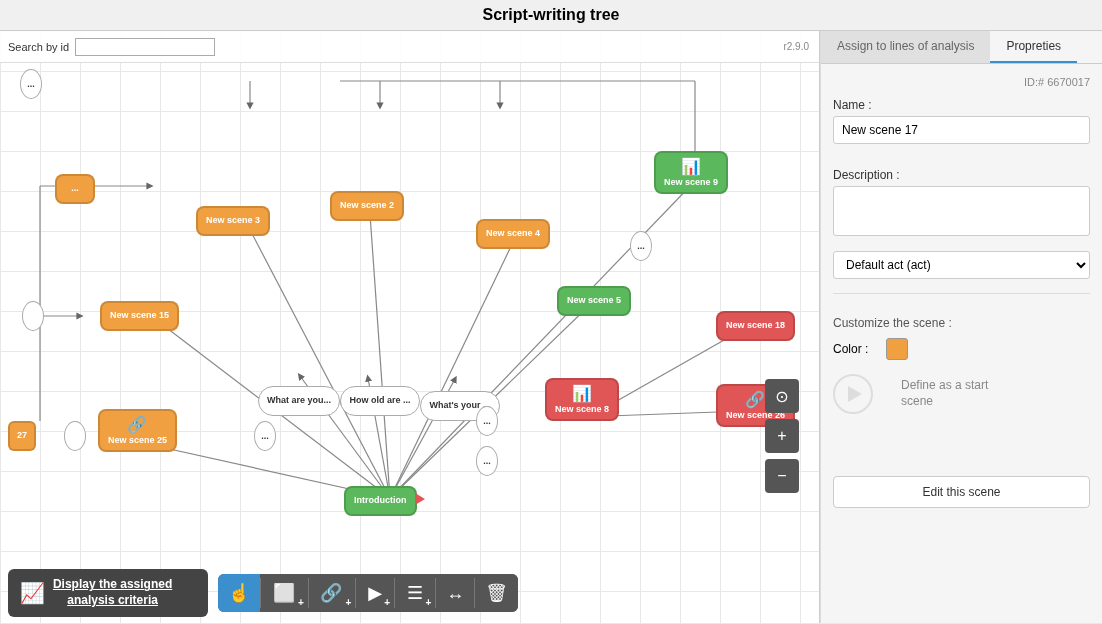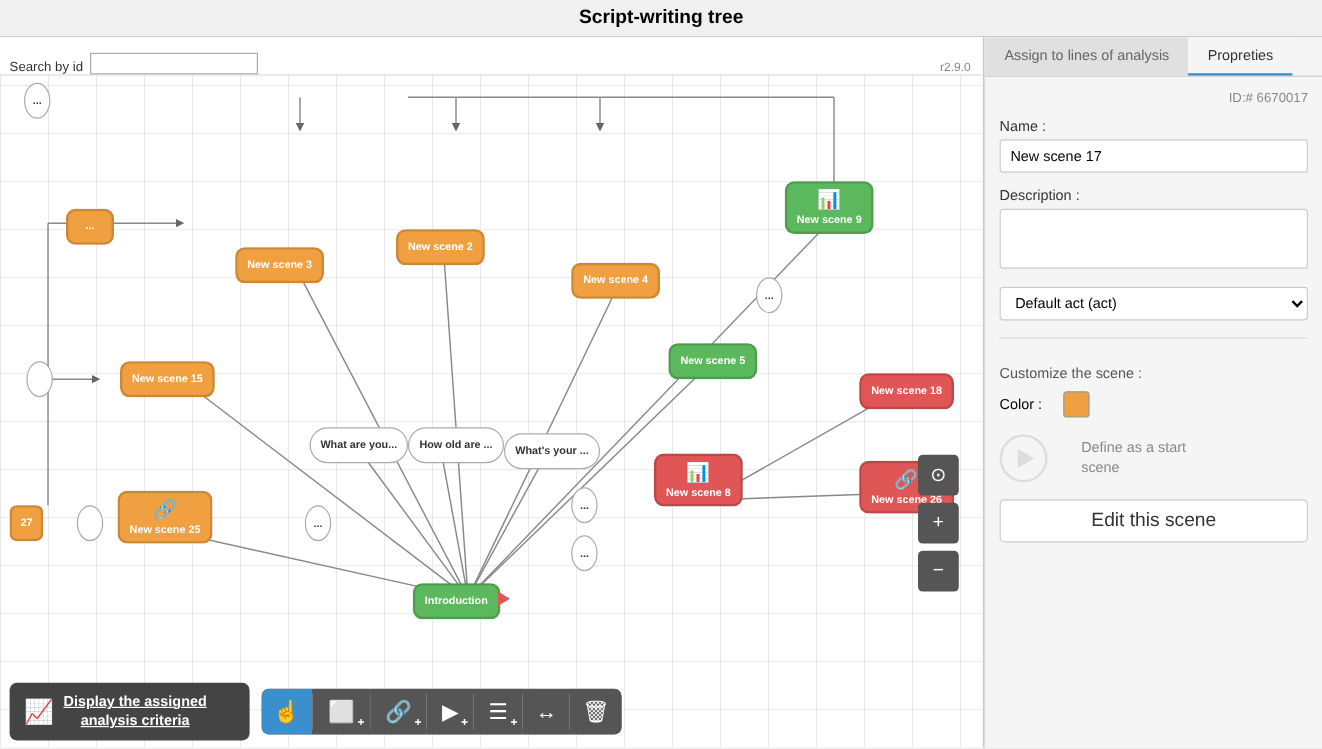--- a/index.html
+++ b/index.html
@@ -38,21 +38,21 @@
       background-size: 40px 40px;
     }
 
     .top-bar {
       position: absolute;
       top: 0; left: 0; right: 0;
       height: 32px;
       background: rgba(255,255,255,0.9);
       border-bottom: 1px solid #ddd;
       display: flex;
-      align-items: flex-end;
+      align-items: center;
       padding: 0 8px;
       z-index: 10;
     }
 
     .search-label {
       font-size: 11px;
       margin-right: 6px;
       color: #333;
     }
 
@@ -176,21 +176,21 @@
       justify-content: center;
       min-width: 70px;
       min-height: 30px;
       cursor: pointer;
       border: 2px solid rgba(0,0,0,0.15);
     }
 
     .node-orange { background: #f0a040; }
     .node-green { background: #5cb85c; }
     .node-red { background: #e05555; }
-    .node-white { background: #fff; color: #333; border: 1px solid #aaa; border-radius: 20px; }
+    .node-white { background: #fff; color: #333; border: 1px solid #aaa; border-radius: 20px; margin-top: 30px; }
     .node-small-white { background: #fff; color: #333; border: 1px solid #aaa; width: 22px; height: 22px; border-radius: 50%; font-size: 9px; display:flex; align-items:center; justify-content:center; padding:0; min-width:0; }
 
     .node-icon {
       font-size: 16px;
       margin-bottom: 2px;
     }
 
     .node-label {
       font-size: 9px;
       text-align: center;
@@ -270,21 +270,21 @@
       font-weight: normal;
     }
 
     .field-input {
       width: 100%;
       border: 1px solid #ccc;
       background: #fff;
       padding: 6px 8px;
       font-size: 12px;
       border-radius: 3px;
-      margin-bottom: 12px;
+      margin-bottom: 24px;
     }
 
     .field-textarea {
       width: 100%;
       border: 1px solid #ccc;
       background: #fff;
       padding: 6px 8px;
       font-size: 12px;
       border-radius: 3px;
       margin-bottom: 12px;
@@ -388,23 +388,24 @@
       color: #888;
       line-height: 1.3;
     }
 
     .edit-btn {
       width: 100%;
       padding: 8px;
       background: #fff;
       border: 1px solid #ccc;
       border-radius: 4px;
-      font-size: 16px;
+      font-size: 12px;
       cursor: pointer;
       color: #333;
+      margin-top: 48px;
     }
 
     .play-icon {
       width: 0;
       height: 0;
       border-top: 6px solid transparent;
       border-bottom: 6px solid transparent;
       border-left: 10px solid #e05555;
     }
   </style>

